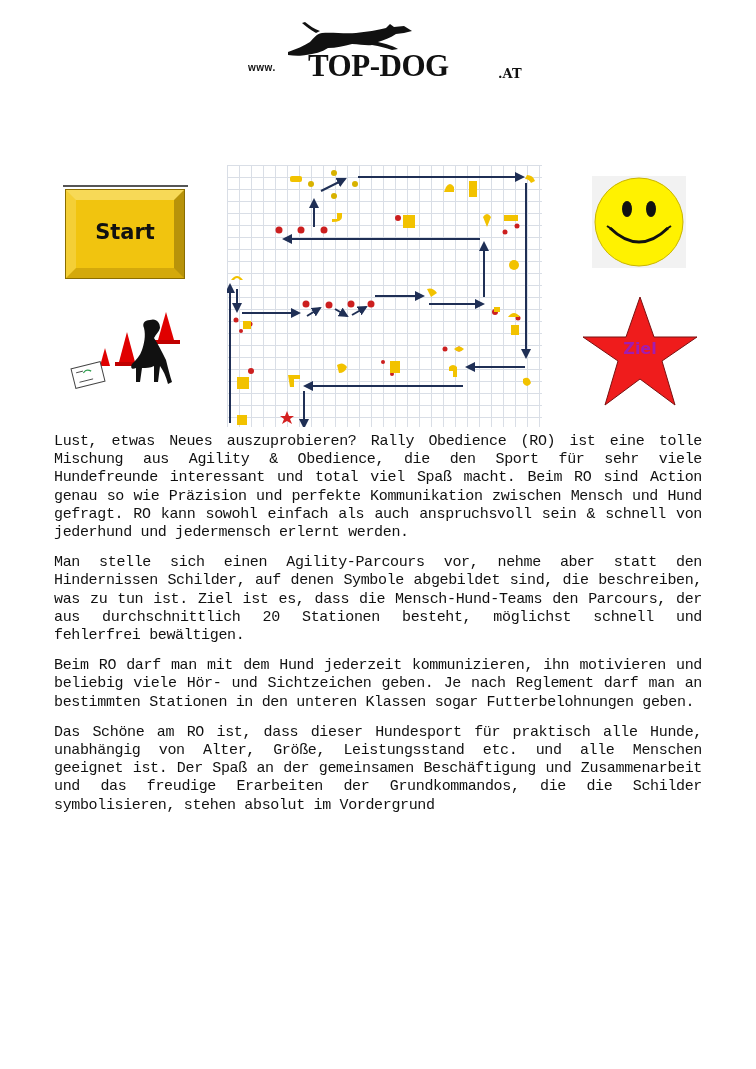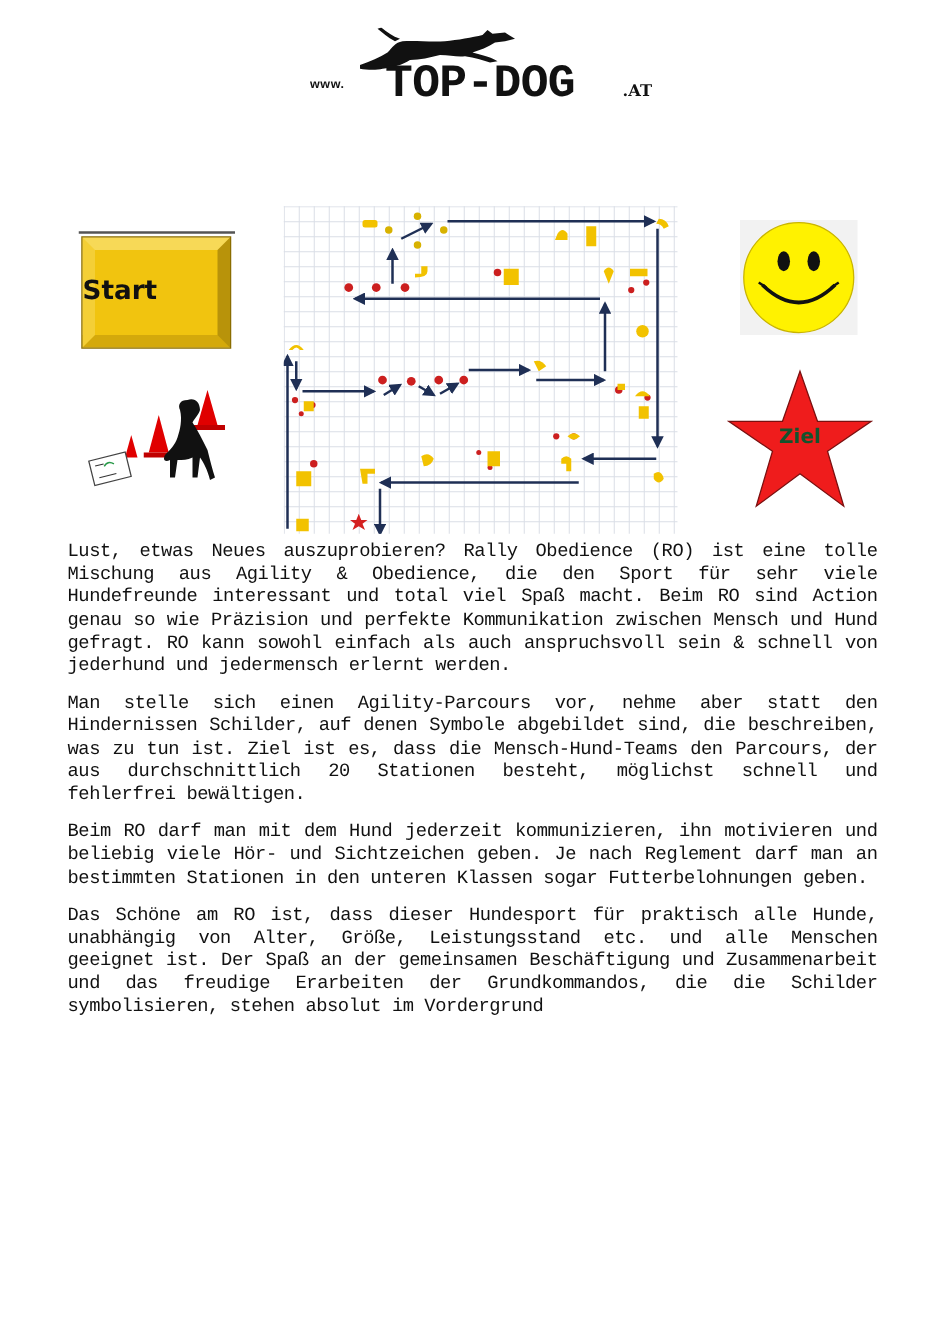--- a/index.html
+++ b/index.html
@@ -3,34 +3,34 @@
 <meta charset="utf-8">
 <style>
   html, body { margin: 0; padding: 0; background: #ffffff; }
   body { width: 756px; height: 1069px; position: relative; overflow: hidden;
          font-family: "DejaVu Sans", sans-serif; color: #111; }
   .abs { position: absolute; }
   
   #logo { left: 248px; top: 22px; width: 262px; height: 62px; }
   #logo .www { position: absolute; left: 0; top: 40px; font-family: Liberation Sans, sans-serif;
                font-size: 10px; font-weight: bold; letter-spacing: 0.5px; }
-  #logo .brand { position: absolute; left: 60px; top: 28px; font-family: Liberation Mono, monospace;
-                 font-size: 37px; font-weight: bold; letter-spacing: -0.5px; line-height: 1; }
+  #logo .brand { position: absolute; left: 60px; top: 28px; font-family: Liberation Serif, serif;
+                 font-size: 31px; font-weight: bold; letter-spacing: -0.5px; line-height: 1; }
   #logo .tld { position: absolute; left: 222px; top: 44px; font-family: "DejaVu Serif", serif;
                font-size: 13px; font-weight: bold; margin-left: 28px; }
   #logo svg.dog { position: absolute; left: 38px; top: 0px; }
 
   
   #start-line { left: 63px; top: 185px; width: 125px; height: 2px; background: #555; }
   #start-btn { left: 66px; top: 190px; width: 118px; height: 88px; }
   #start-btn .outer { position: absolute; inset: 0; background: #f1c40f;
       border-top: 10px solid #f7d957; border-left: 10px solid #f4cf36;
       border-right: 10px solid #b8930a; border-bottom: 10px solid #d4a90b;
       box-sizing: border-box; outline: 1px solid #8a6d00; }
-  #start-btn .label { position: absolute; left: 0; right: 0; top: 30px; text-align: left;
+  #start-btn .label { position: absolute; left: 0; right: 0; top: 30px; text-align: center;
       font-family: "DejaVu Sans", sans-serif; font-weight: bold; font-size: 21px; color: #111; }
 
   
   #course-map { left: 227px; top: 165px; width: 315px; height: 262px;
      background-color: #fff;
      background-image:
        linear-gradient(#d9dee6 1px, transparent 1px),
        linear-gradient(90deg, #d9dee6 1px, transparent 1px);
      background-size: 12px 12px; }
 
@@ -174,21 +174,21 @@
     <path d="M18,52 Q47,80 76,52" stroke="#111" stroke-width="3" fill="none"></path>
     <path d="M15,50 L21,54" stroke="#111" stroke-width="2"></path>
     <path d="M79,50 L73,54" stroke="#111" stroke-width="2"></path>
   </svg>
 </div>
 
 <div id="ziel-star" class="abs">
   <svg width="118" height="114" viewBox="0 0 118 114">
     <polygon points="59,2 73,42 116,42 81,66 94,110 59,84 24,110 37,66 2,42 45,42" fill="#ef1c1c" stroke="#7a1010" stroke-width="1"></polygon>
   </svg>
-  <div style="position:absolute; left:0; right:0; top:44px; text-align:center; font-weight:bold; font-size:16px; color:#14532d;">Ziel</div>
+  <div style="position:absolute; left:0; right:0; top:44px; text-align:center; font-weight:bold; font-size:16px; color:#a21caf;">Ziel</div>
 </div>
 
 <div id="text" class="abs">
   <p>Lust, etwas Neues auszuprobieren? Rally Obedience (RO) ist eine tolle Mischung aus Agility &amp; Obedience, die den Sport für sehr viele Hundefreunde interessant und total viel Spaß macht. Beim RO sind Action genau so wie Präzision und perfekte Kommunikation zwischen Mensch und Hund gefragt. RO kann sowohl einfach als auch anspruchsvoll sein &amp; schnell von jederhund und jedermensch erlernt werden.</p>
   <p>Man stelle sich einen Agility-Parcours vor, nehme aber statt den Hindernissen Schilder, auf denen Symbole abgebildet sind, die beschreiben, was zu tun ist. Ziel ist es, dass die Mensch-Hund-Teams den Parcours, der aus durchschnittlich 20 Stationen besteht, möglichst schnell und fehlerfrei bewältigen.</p>
   <p>Beim RO darf man mit dem Hund jederzeit kommunizieren, ihn motivieren und beliebig viele Hör- und Sichtzeichen geben. Je nach Reglement darf man an bestimmten Stationen in den unteren Klassen sogar Futterbelohnungen geben.</p>
   <p>Das Schöne am RO ist, dass dieser Hundesport für praktisch alle Hunde, unabhängig von Alter, Größe, Leistungsstand etc. und alle Menschen geeignet ist. Der Spaß an der gemeinsamen Beschäftigung und Zusammenarbeit und das freudige Erarbeiten der Grundkommandos, die die Schilder symbolisieren, stehen absolut im Vordergrund</p>
 </div>
 
 </body></html>

